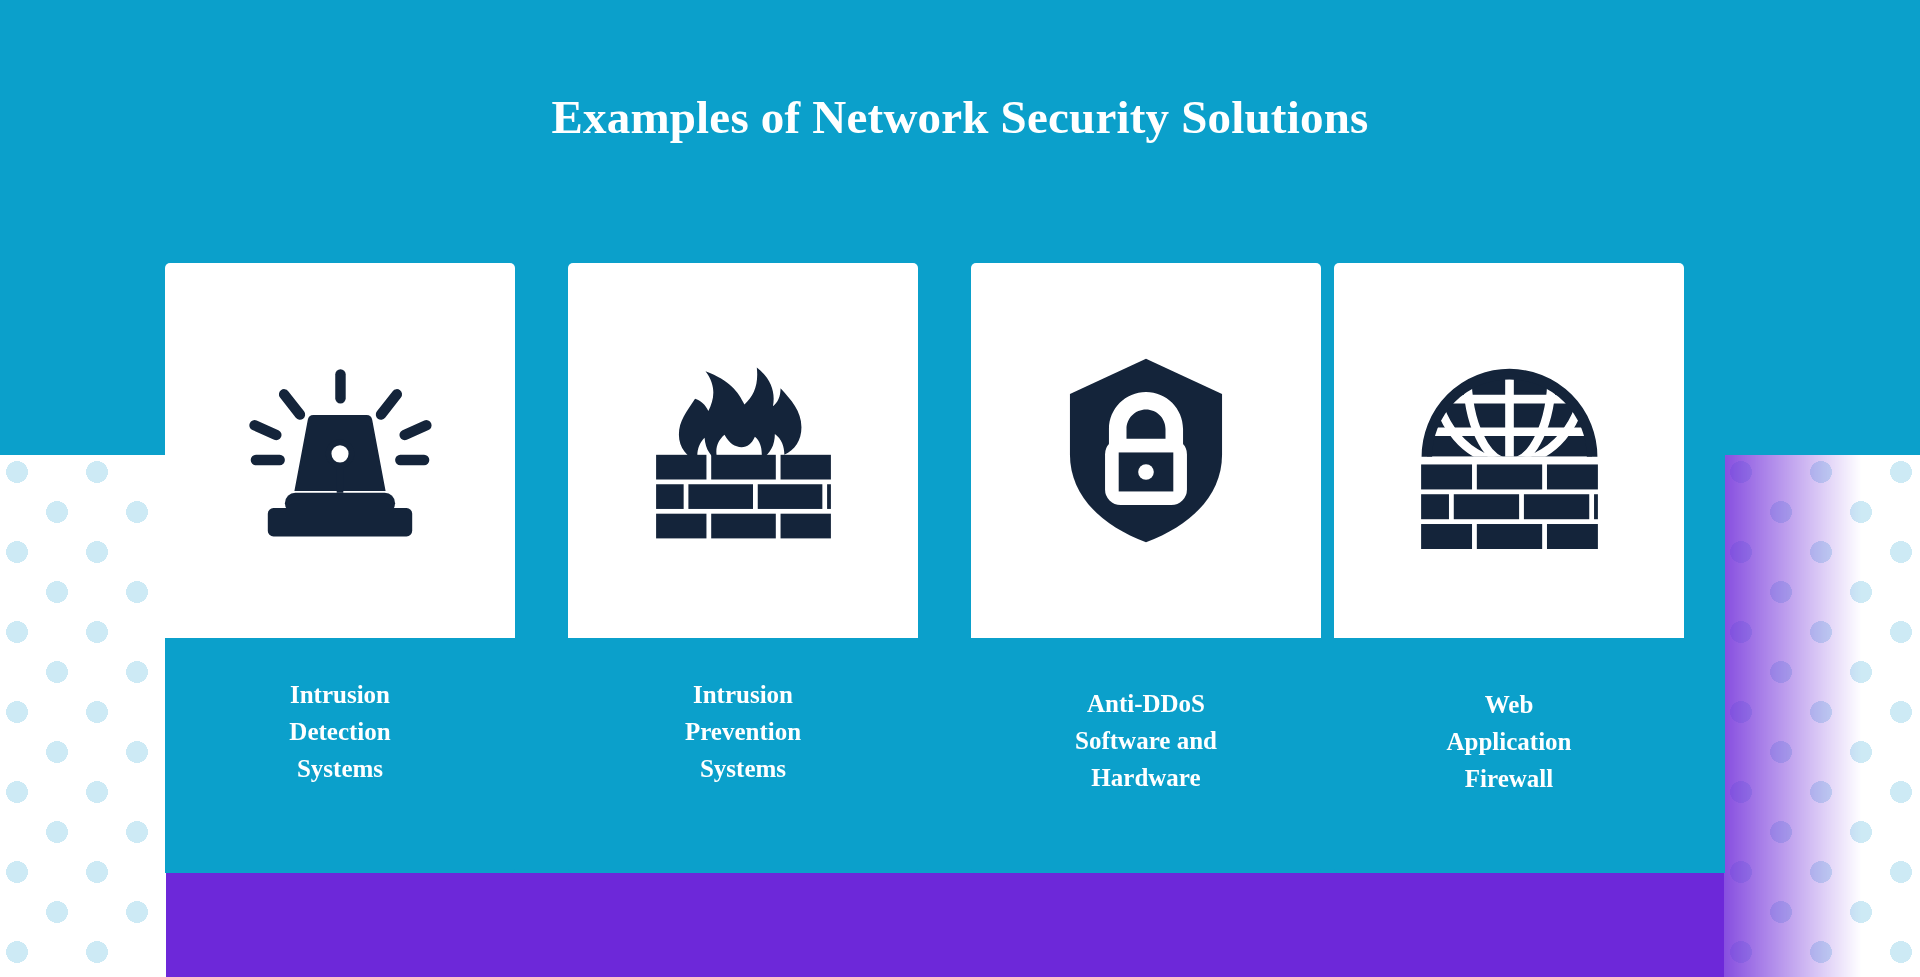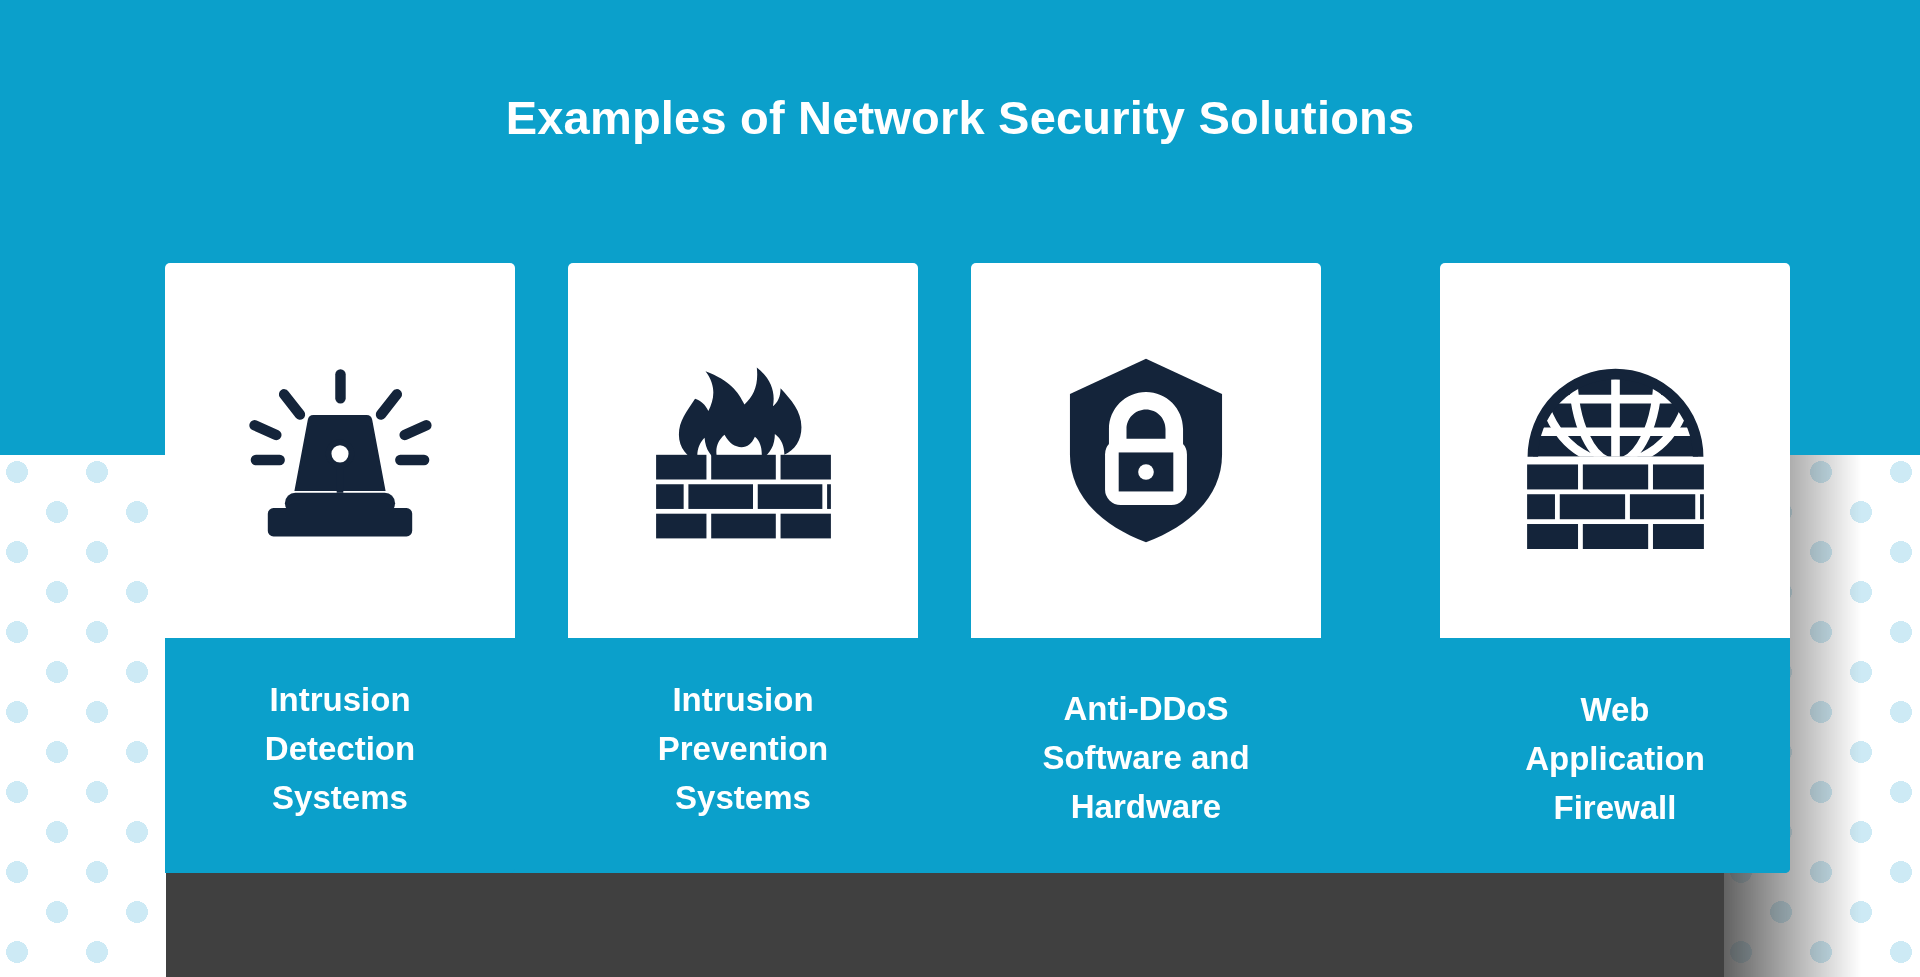--- a/index.html
+++ b/index.html
@@ -5,21 +5,21 @@
   * { margin:0; padding:0; box-sizing:border-box; }
   html, body { width:1920px; height:977px; }
   body {
     font-family: "Liberation Sans", "DejaVu Sans", sans-serif;
     background:#ffffff;
     overflow:hidden;
     position:relative;
   }
 
   
-  #stage { position:absolute; inset:0; background:#404040; }
+  #stage { position:absolute; inset:0; background:#6d28d9;font-family:Liberation Serif, serif; }
 
   .blue-band {
     position:absolute;
     left:0; top:0;
     width:1920px; height:455px;
     background:#0ba0cb;
   }
   
   .blue-column {
     position:absolute;
@@ -68,21 +68,21 @@
     width:350px; height:610px;
     border-radius:5px;
     overflow:hidden;
     background:#0ba0cb;
     display:flex;
     flex-direction:column;
   }
   .card-0 { left:0px; }
   .card-1 { left:403px; }
   .card-2 { left:806px;gap:9px; }
-  .card-3 { left:1275px;justify-content:center; }
+  .card-3 { left:1169px;justify-content:center; }
 
   .card-icon-area {
     height:375px;
     background:#ffffff;
     display:flex;
     align-items:center;
     justify-content:center;
     flex:none;
   }
   .card-icon-area svg { display:block; }
@@ -90,21 +90,21 @@
   .card-label-area {
     flex:1;
     background:#0ba0cb;
     display:flex;
     align-items:flex-start;
     justify-content:center;
     padding-top:38px;
   }
   .card-label {
     color:#ffffff;
-    font-size:33px;
+    font-size:25px;
     font-weight:bold;
     line-height:1.48;
     text-align:center;
     white-space:pre-line;
     padding:0 14px;
   }
   .card-3 .card-label-area { padding-top:48px; }
 </style>
 </head>
 <body>

